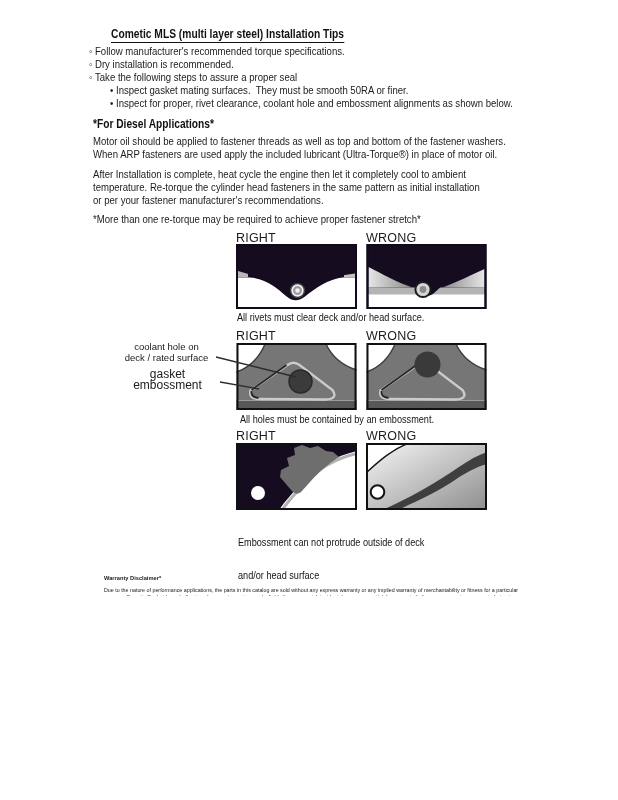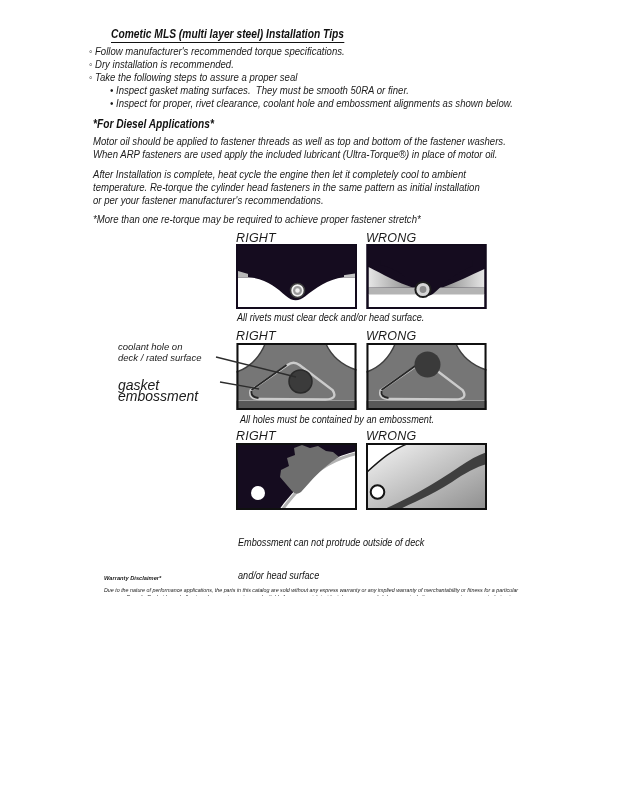--- a/index.html
+++ b/index.html
@@ -1,27 +1,27 @@
 <!DOCTYPE html>
 <html><head>
 <meta charset="utf-8">
 <style>
   html,body{margin:0;padding:0;background:#ffffff;}
   .page{position:relative;width:618px;height:596px;background:#ffffff;overflow:hidden;
-        font-family:"Liberation Sans","DejaVu Sans",sans-serif;color:#1b1b1b;font-style:italic;}
+        font-family:"Liberation Sans","DejaVu Sans",sans-serif;color:#1b1b1b;}
   .abs{position:absolute;}
   .cx{transform:scaleX(0.87);transform-origin:0 0;white-space:pre;font-size:11px;line-height:13px;color:#1b1b1b;}
   .title{font-size:13.5px;font-weight:bold;color:#111;transform:scaleX(0.76);transform-origin:0 0;
          white-space:pre;border-bottom:1.6px solid #111;padding-bottom:1px;display:inline-block;}
   .heading{font-size:12px;font-weight:bold;color:#111;transform:scaleX(0.85);transform-origin:0 0;white-space:pre;}
   .marker{display:inline-block;margin-right:3px;}
   .dlabel{position:absolute;text-align:left;font-size:12.5px;color:#1c1c1c;letter-spacing:0.2px;}
   .caption{position:absolute;font-size:10.5px;transform:scaleX(0.87);transform-origin:0 0;white-space:pre;color:#141414;}
   .caption2{line-height:11px;}
-  .annlabel{position:absolute;text-align:left;font-size:9.5px;line-height:10.5px;color:#1a1a1a;}
+  .annlabel{position:absolute;text-align:center;font-size:9.5px;line-height:10.5px;color:#1a1a1a;}
   .dbox{position:absolute;}
   .dbox svg{display:block;}
   .fineprint{position:absolute;left:104px;top:575px;width:436px;transform:scaleX(0.95);transform-origin:0 0;
              font-size:5.6px;line-height:6.3px;color:#1a1a1a;}
   .fineprint .fp-head{font-size:6px;font-weight:bold;margin:0 0 6px 0;}
   .fineprint p{margin:0 0 6px 0;}
   .fineprint p.tight{margin-bottom:0;}
   .fineprint p.gapafter{margin-bottom:8px;}
   .pagenum{position:absolute;left:387px;top:756px;font-size:19px;letter-spacing:0.3px;color:#0f172a;margin-left:44px;}
   .leader{position:absolute;pointer-events:none;}
@@ -91,21 +91,21 @@
 
   <div class="caption" style="left:237px;top:311px;">All rivets must clear deck and/or head surface.</div>
 
   <div class="dlabel" style="left:236px;top:329px;width:121px;">RIGHT</div>
   <div class="dlabel" style="left:366px;top:329px;width:121px;">WRONG</div>
 
   <div class="annlabel" style="left:118px;top:342px;width:97px;">
     <div>coolant hole on</div>
     <div>deck / rated surface</div>
   </div>
-  <div class="annlabel" style="left:118px;top:380px;width:99px;font-size:14px;">gasket embossment</div>
+  <div class="annlabel" style="left:118px;top:369px;width:99px;font-size:12px;">gasket embossment</div>
 
   <div class="dbox" style="left:236px;top:343px;">
     <svg width="121" height="67" viewBox="0 0 120 67">
       <rect x="0" y="0" width="120" height="67" fill="#767676"></rect>
       <path d="M0,29 Q20,22 29,0 L0,0 Z" fill="#ffffff"></path>
       <path d="M0,29 Q20,22 29,0" stroke="#3e3e3e" stroke-width="1.4" fill="none"></path>
       <path d="M120,27 Q98,20 89,0 L120,0 Z" fill="#ffffff"></path>
       <path d="M120,27 Q98,20 89,0" stroke="#3e3e3e" stroke-width="1.4" fill="none"></path>
       <rect x="0" y="58" width="120" height="9" fill="#585858"></rect>
       <line x1="0" y1="57.5" x2="120" y2="57.5" stroke="#9c9c9c" stroke-width="1"></line>

